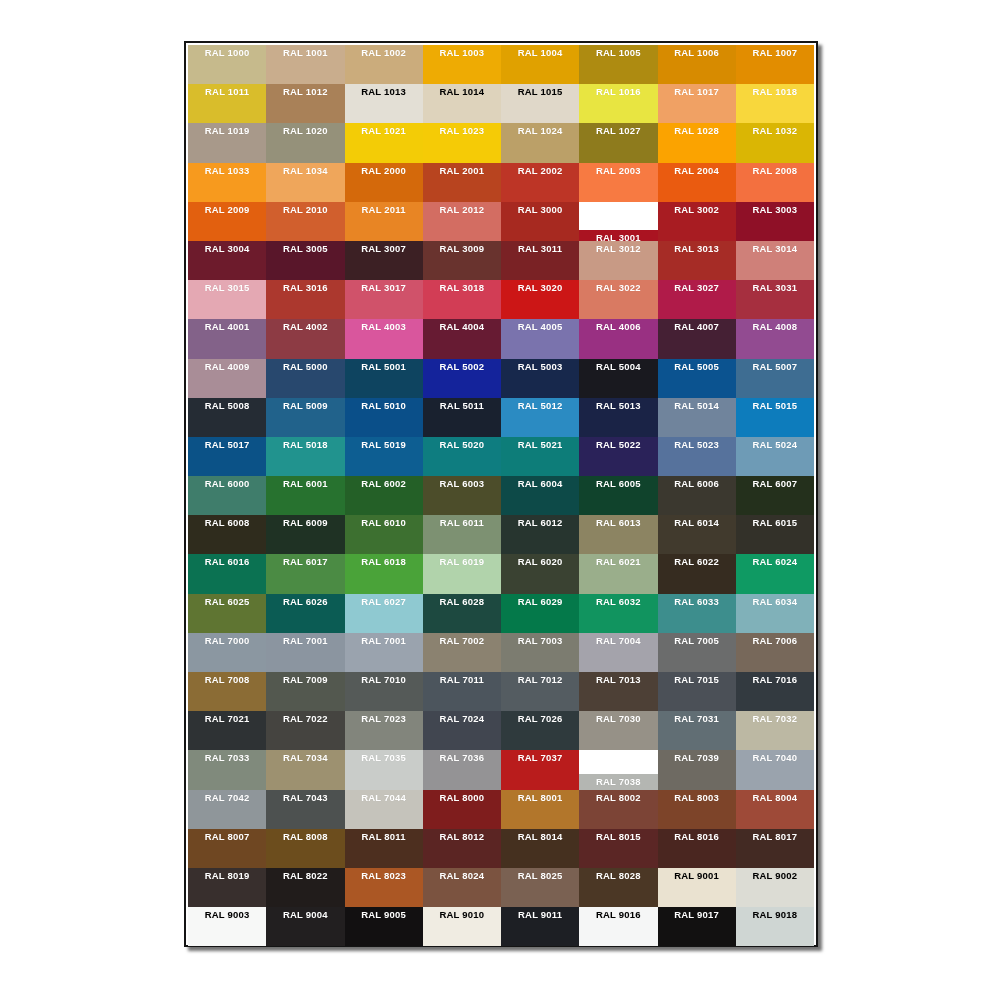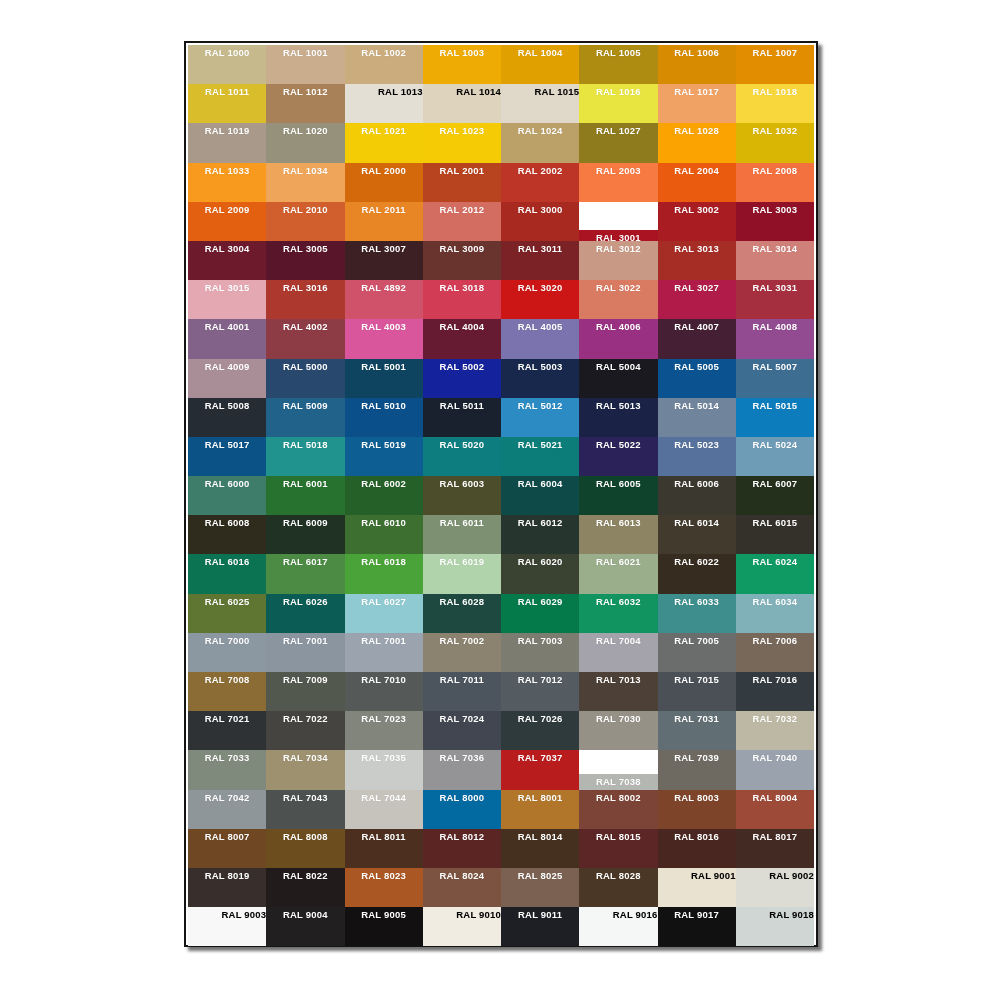--- a/index.html
+++ b/index.html
@@ -67,21 +67,21 @@
     font-family: "Liberation Sans", sans-serif;
     font-size: 9.5px;
     font-weight: bold;
     letter-spacing: 0.2px;
     line-height: 11px;
     white-space: nowrap;
     text-shadow: 0 0 1px rgba(0,0,0,0.12);
   }
 
   .light-text { color: #ffffff; }
-  .dark-text  { color: #000000; text-align: right; }
+  .dark-text  { color: #000000; }
 </style>
 </head>
 <body>
 
 <div id="canvas">
   <div id="sheet">
     <div id="grid">
         <div class="swatch-row">
           <div class="swatch" style="background: rgb(198, 186, 140);">
             <span class="swatch-label light-text">RAL 1000</span>
@@ -239,21 +239,21 @@
           </div>
         </div>
         <div class="swatch-row">
           <div class="swatch" style="background: rgb(228, 168, 179);">
             <span class="swatch-label light-text">RAL 3015</span>
           </div>
           <div class="swatch" style="background: rgb(172, 56, 46);">
             <span class="swatch-label light-text">RAL 3016</span>
           </div>
           <div class="swatch" style="background: rgb(208, 82, 106);">
-            <span class="swatch-label light-text">RAL 4892</span>
+            <span class="swatch-label light-text">RAL 3017</span>
           </div>
           <div class="swatch" style="background: rgb(210, 61, 85);">
             <span class="swatch-label light-text">RAL 3018</span>
           </div>
           <div class="swatch" style="background: rgb(204, 22, 22);">
             <span class="swatch-label light-text">RAL 3020</span>
           </div>
           <div class="swatch" style="background: rgb(217, 122, 98);">
             <span class="swatch-label light-text">RAL 3022</span>
           </div>
@@ -579,21 +579,21 @@
         <div class="swatch-row">
           <div class="swatch" style="background: rgb(143, 150, 154);">
             <span class="swatch-label light-text">RAL 7042</span>
           </div>
           <div class="swatch" style="background: rgb(77, 81, 80);">
             <span class="swatch-label light-text">RAL 7043</span>
           </div>
           <div class="swatch" style="background: rgb(197, 195, 187);">
             <span class="swatch-label light-text">RAL 7044</span>
           </div>
-          <div class="swatch" style="background: #0369a1;">
+          <div class="swatch" style="background: #7f1d1d;">
             <span class="swatch-label light-text">RAL 8000</span>
           </div>
           <div class="swatch" style="background: rgb(178, 118, 43);">
             <span class="swatch-label light-text">RAL 8001</span>
           </div>
           <div class="swatch" style="background: rgb(124, 68, 54);">
             <span class="swatch-label light-text">RAL 8002</span>
           </div>
           <div class="swatch" style="background: rgb(125, 68, 41);">
             <span class="swatch-label light-text">RAL 8003</span>

